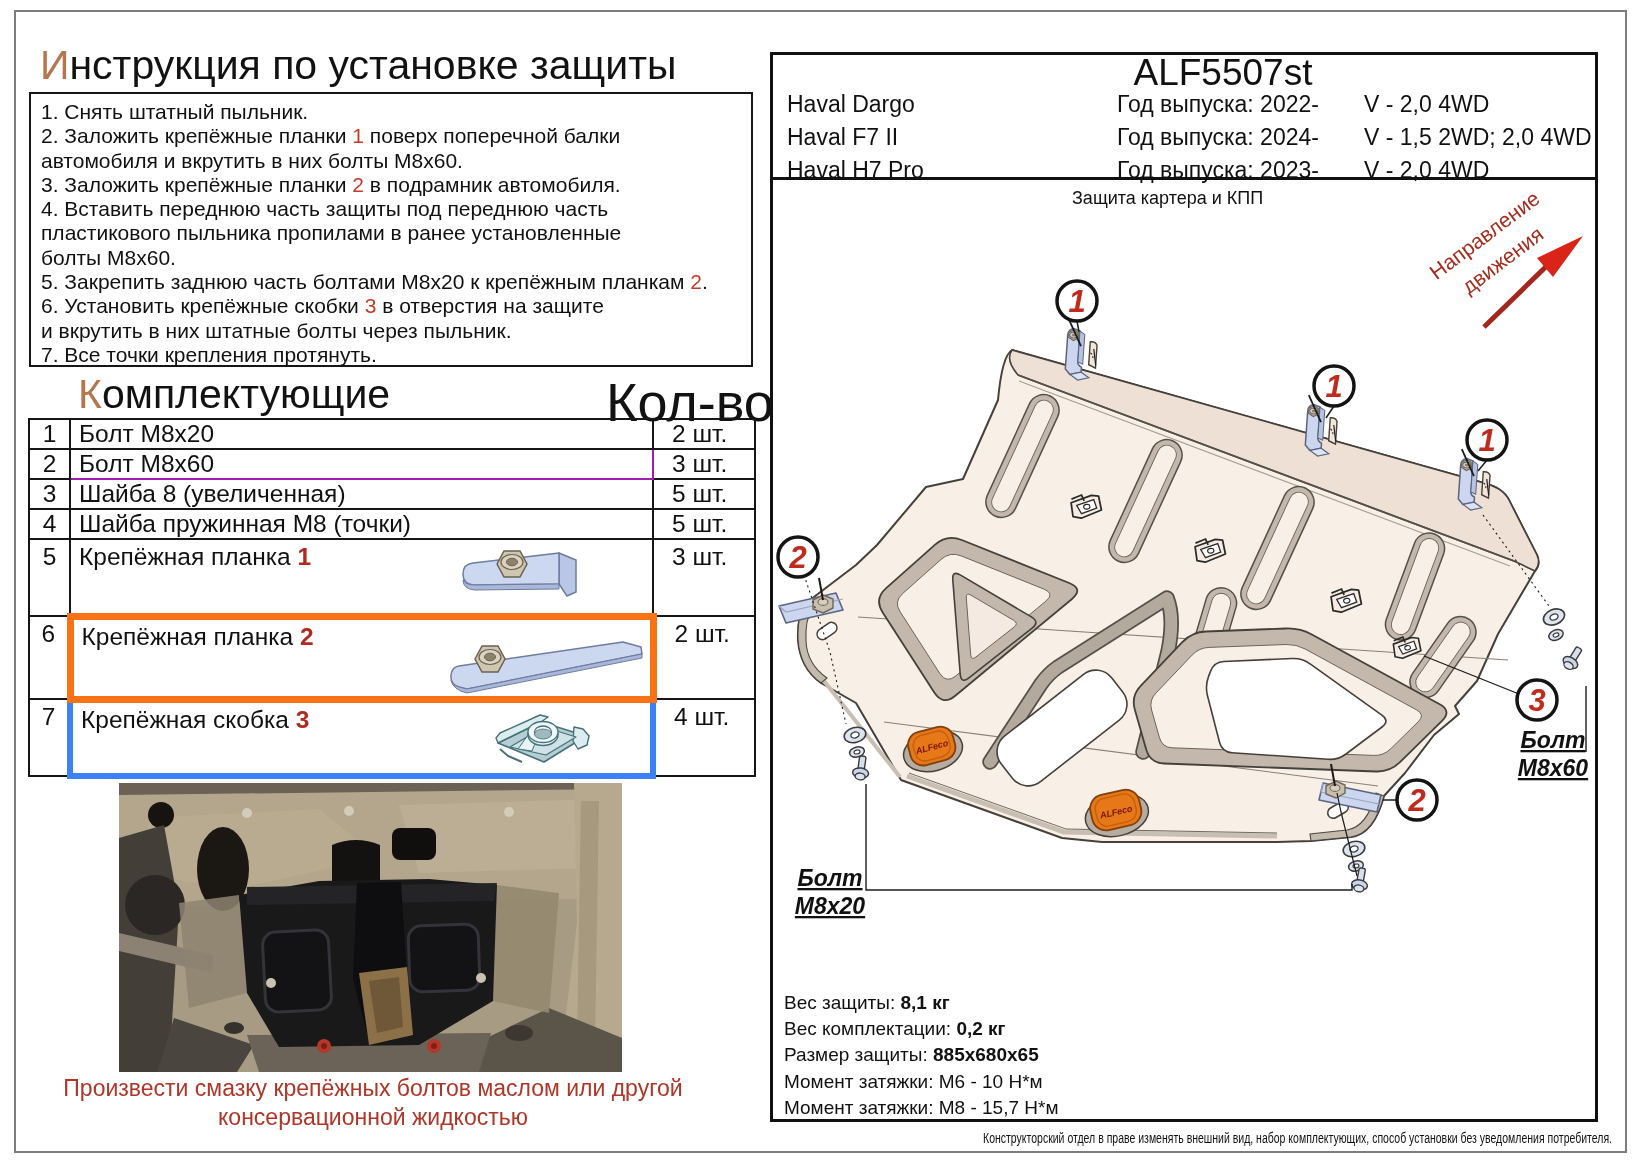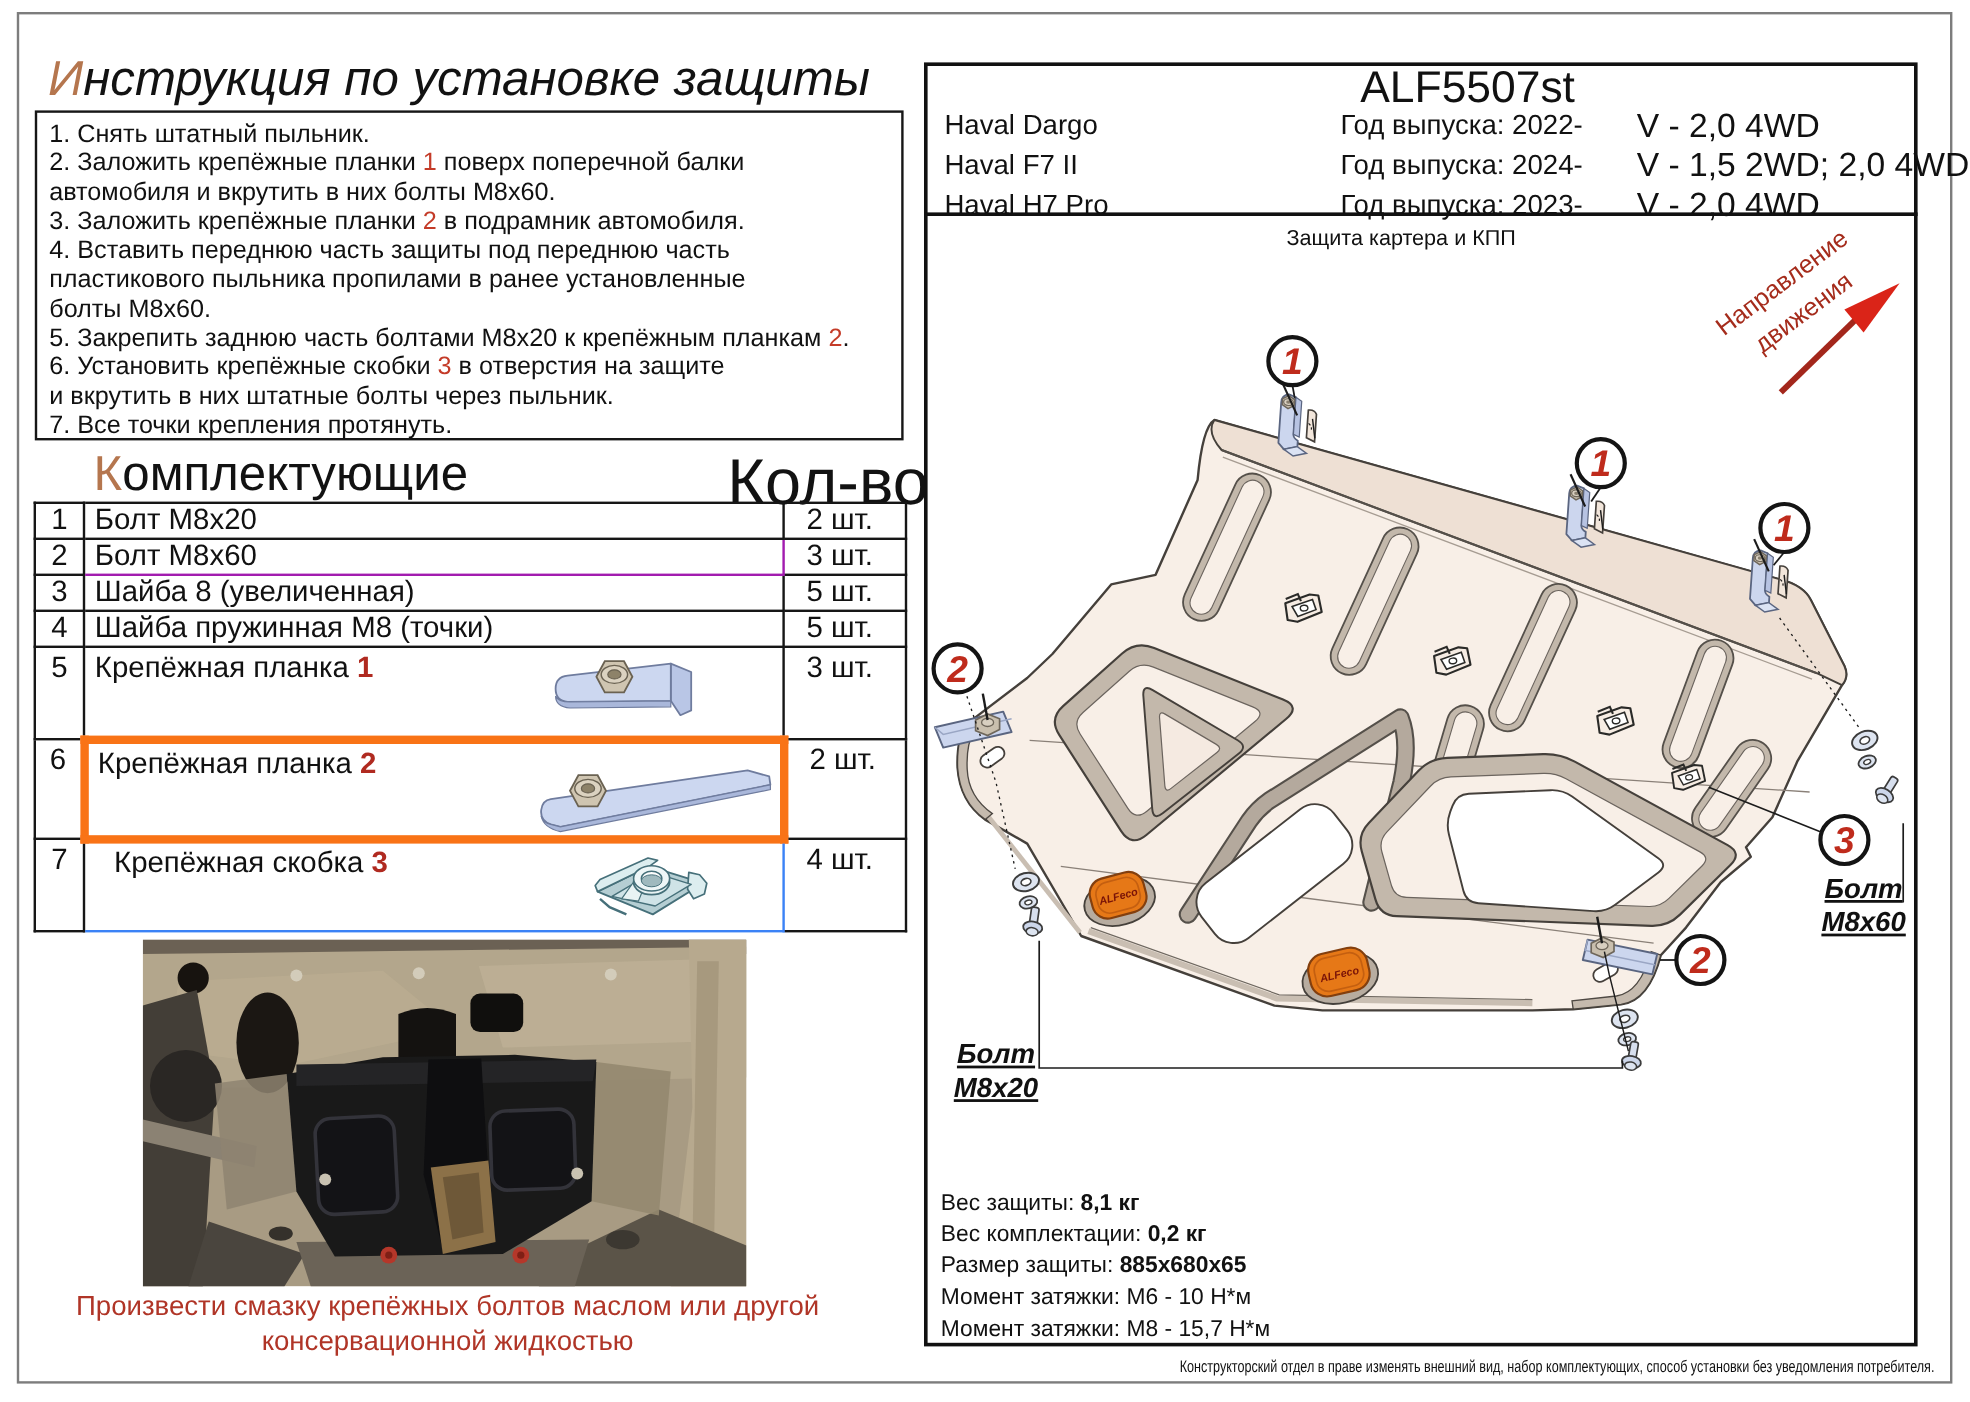--- a/index.html
+++ b/index.html
@@ -5,21 +5,21 @@
   html,body{margin:0;padding:0;}
   body{width:1642px;height:1168px;background:#ffffff;font-family:"Liberation Sans",sans-serif;position:relative;overflow:hidden;}
   .abs{position:absolute;}
   .red{color:#c43b28;}
 </style>
 </head>
 <body>
 
 <div class="abs" style="left:14px;top:10px;width:1609px;height:1139px;border:2px solid #7d7d7d;"></div>
 
-<div class="abs" style="left:40px;top:42px;font-size:41px;color:#121212;font-style:italic;"><span style="color:#b5764e;">И</span>нструкция по установке защиты</div>
+<div class="abs" style="left:40px;top:42px;font-size:41px;color:#121212;"><span style="color:#b5764e;">И</span>нструкция по установке защиты</div>
 
 <div class="abs" style="left:29px;top:92px;width:720px;height:271px;border:2px solid #161616;"></div>
 
 <div class="abs" style="left:41px;top:100px;width:700px;font-size:21px;line-height:24.3px;color:#111;">
 1. Снять штатный пыльник.<br>
 2. Заложить крепёжные планки <span class="red">1</span> поверх поперечной балки<br>
 автомобиля и вкрутить в них болты М8х60.<br>
 3. Заложить крепёжные планки <span class="red">2</span> в подрамник автомобиля.<br>
 4. Вставить переднюю часть защиты под переднюю часть<br>
 пластикового пыльника пропилами в ранее установленные<br>
@@ -66,21 +66,21 @@
         <td style="border:2px solid #161616;padding-left:8px;vertical-align:top;padding-top:4px;">Крепёжная планка <b style="color:#b02a20;">1</b></td>
         <td style="border:2px solid #161616;padding-left:18px;vertical-align:top;padding-top:4px;">3 шт.</td>
       </tr>
  <tr style="height:83px;">
         <td style="border:2px solid #161616;text-align:center;vertical-align:top;padding-top:4px;">6</td>
         <td style="border:7px solid #f97316;padding-left:8px;vertical-align:top;padding-top:4px;">Крепёжная планка <b style="color:#b02a20;">2</b></td>
         <td style="border:2px solid #161616;padding-left:18px;vertical-align:top;padding-top:4px;">2 шт.</td>
       </tr>
  <tr style="height:77px;">
         <td style="border:2px solid #161616;text-align:center;vertical-align:top;padding-top:4px;">7</td>
-        <td style="border:2px solid #3b82f6;padding-left:24px;vertical-align:top;padding-top:4px;">Крепёжная скобка <b style="color:#b02a20;">3</b></td>
+        <td style="border:6px solid #3b82f6;padding-left:8px;vertical-align:top;padding-top:4px;">Крепёжная скобка <b style="color:#b02a20;">3</b></td>
         <td style="border:2px solid #161616;padding-left:18px;vertical-align:top;padding-top:4px;">4 шт.</td>
       </tr>
 </tbody>
   </table>
 
 <svg class="abs" style="left:455px;top:540px;" width="150" height="70" viewBox="0 0 150 70">
 <path d="M104,13 L121,20 L121,52 L112,56 L104,44 Z" fill="#b9c6e6" stroke="#6f7c9e" stroke-width="1.5" stroke-linejoin="round"></path>
 <path d="M18,23 Q8,24 8,34 Q8,44 18,45 L104,44 L104,13 Z" fill="#ccd7f0" stroke="#6f7c9e" stroke-width="1.5" stroke-linejoin="round"></path>
 <path d="M104,44 L104,49 L20,50 Q8,49 8,40 Q10,45 20,45 Z" fill="#a9b7da" stroke="#6f7c9e" stroke-width="1"></path>
 <polygon points="42,24 49,11 65,11 72,24 65,37 49,37" fill="#cfc5b1" stroke="#6a6252" stroke-width="1.5"></polygon>
@@ -153,21 +153,21 @@
 <div class="abs" style="left:28px;top:1074px;width:690px;text-align:center;font-size:23px;line-height:28.5px;color:#b03527;">Произвести смазку крепёжных болтов маслом или другой<br>консервационной жидкостью</div>
 
 <div class="abs" style="left:770px;top:52px;width:822px;height:1064px;border:3px solid #111;"></div>
 
 <div class="abs" style="left:770px;top:177px;width:828px;height:3px;background:#111;"></div>
 
 <div class="abs" style="left:773px;top:52px;width:900px;text-align:center;font-size:37px;color:#111;">ALF5507st</div>
 
 <div class="abs" style="left:787px;top:88px;font-size:23px;line-height:33px;color:#111;">Haval Dargo<br>Haval F7 II<br>Haval H7 Pro</div>
 <div class="abs" style="left:1092px;top:88px;font-size:23px;line-height:33px;color:#111;margin-left:25px;">Год выпуска: 2022-<br>Год выпуска: 2024-<br>Год выпуска: 2023-</div>
-<div class="abs" style="left:1364px;top:88px;font-size:28px;line-height:33px;color:#111;">V - 2,0 4WD<br>V - 1,5 2WD; 2,0 4WD<br>V - 2,0 4WD</div>
+<div class="abs" style="left:1364px;top:88px;font-size:23px;line-height:33px;color:#111;">V - 2,0 4WD<br>V - 1,5 2WD; 2,0 4WD<br>V - 2,0 4WD</div>
 
 <div class="abs" style="left:1072px;top:188px;font-size:18px;color:#111;">Защита картера и КПП</div>
 
 <svg class="abs" style="left:770px;top:180px;" width="828" height="942" viewBox="770 180 828 942" id="drawsvg">
 <defs>
 <g id="clipicon">
   <path d="M-15,-7 L9,-12 L17,-10 L18,6 L-6,12 L-15,9 Z" fill="#f6ece3" stroke="#2a2a28" stroke-width="2" stroke-linejoin="round"></path>
   <path d="M-9,-3 L11,-7 L13,3 L-5,7 Z" fill="#ffffff" stroke="#2a2a28" stroke-width="1.5"></path>
   <path d="M-14,-11 L-2,-14 L0,-7" fill="none" stroke="#2a2a28" stroke-width="2"></path>
   <ellipse cx="2" cy="0" rx="3.6" ry="2.7" fill="none" stroke="#2a2a28" stroke-width="1.3"></ellipse>

